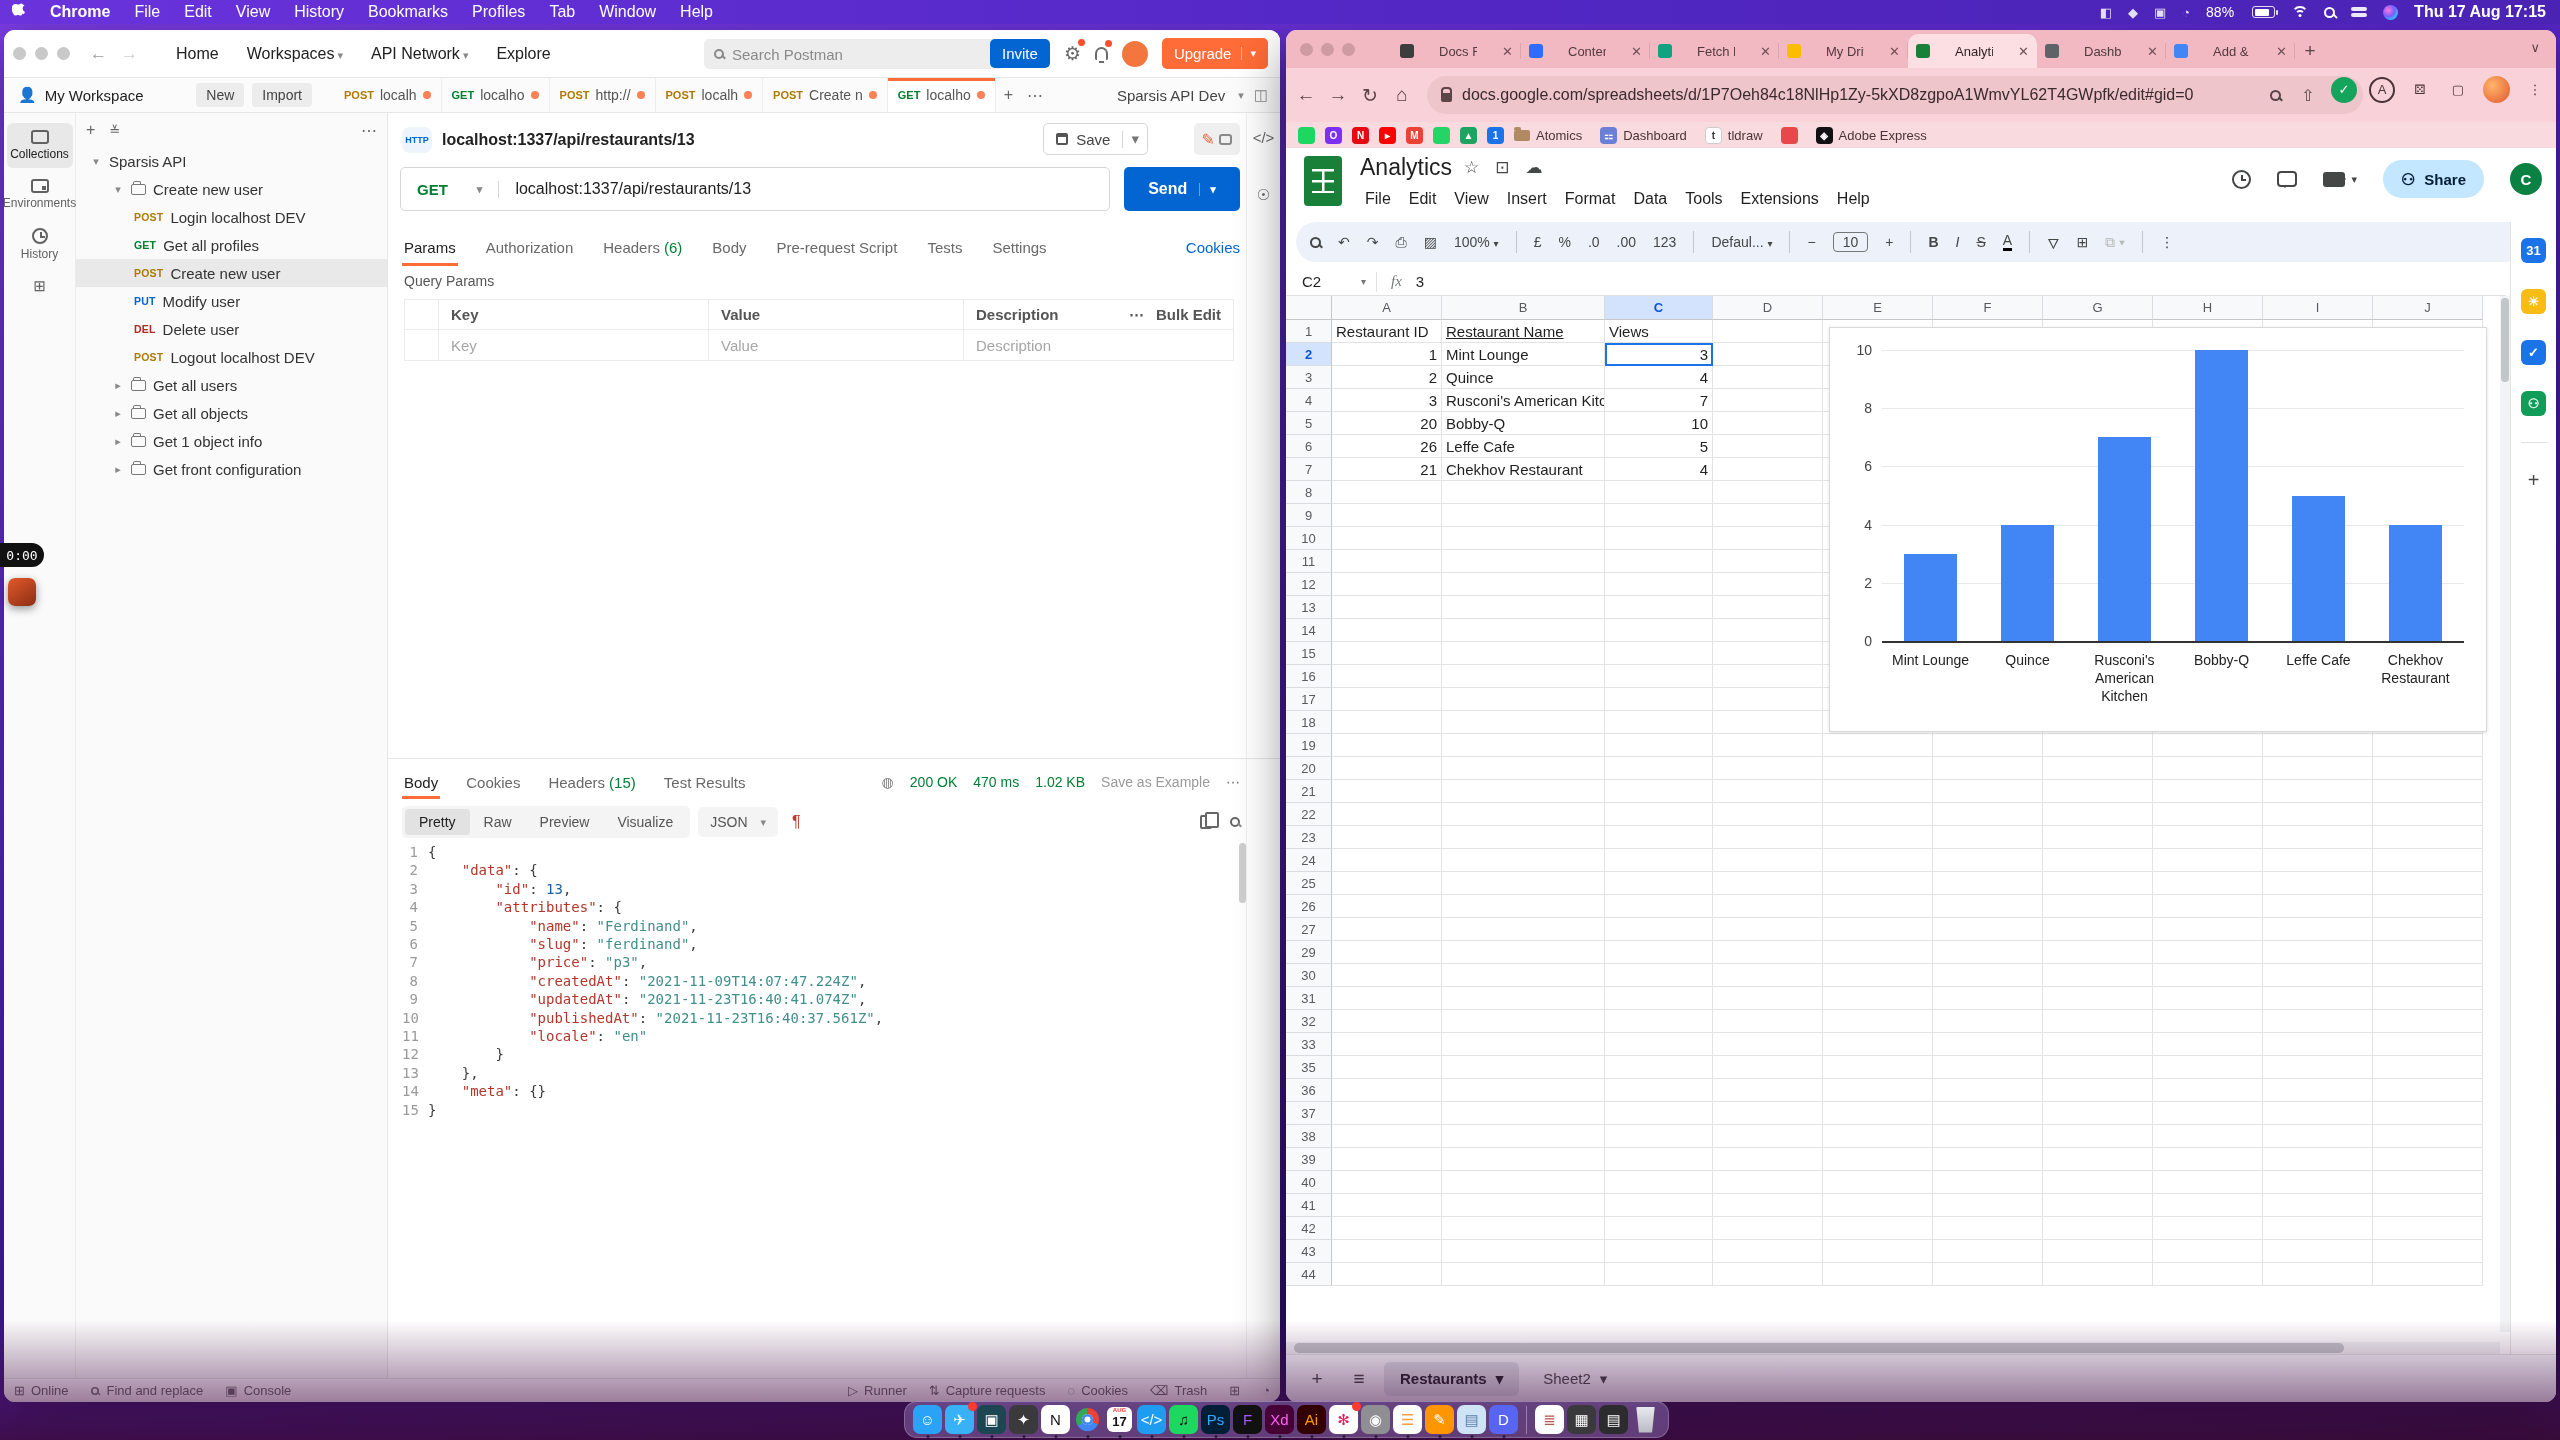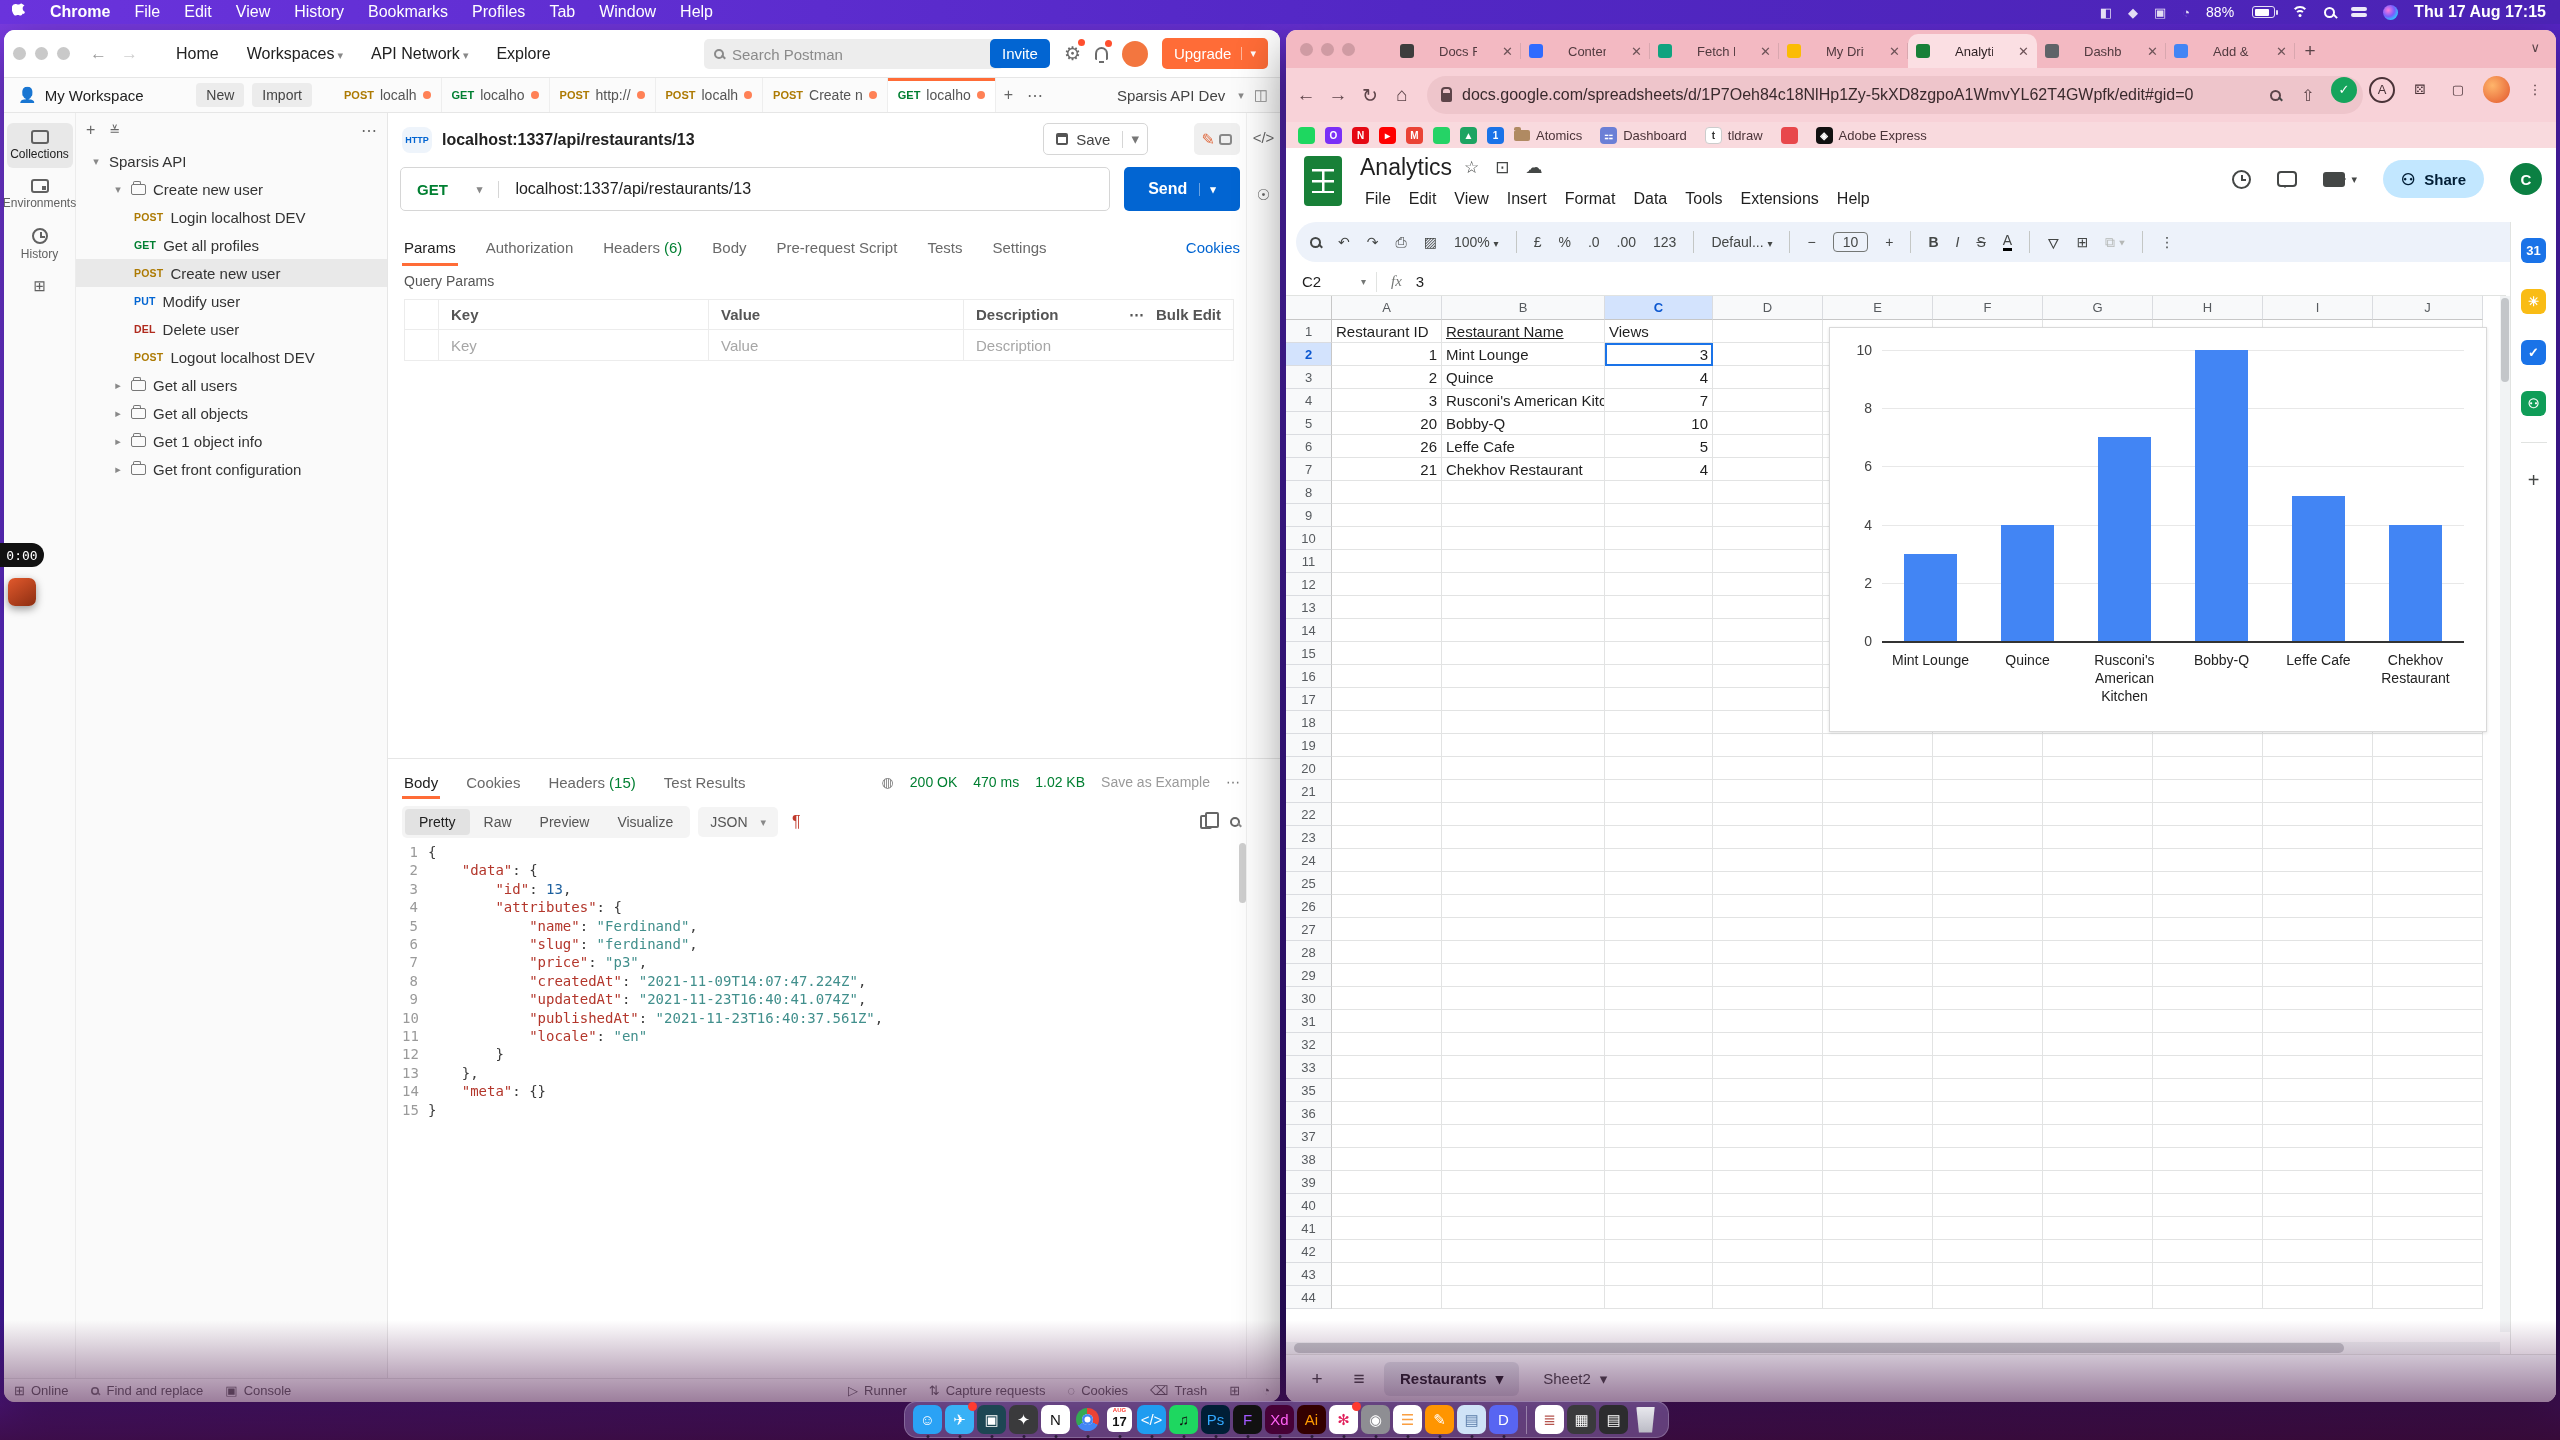--- a/index.html
+++ b/index.html
@@ -1192,33 +1192,20 @@
               <span class="gcell" style="width: 108px;"></span>
               <span class="gcell" style="width: 110px;"></span>
               <span class="gcell" style="width: 110px;"></span>
               <span class="gcell" style="width: 110px;"></span>
               <span class="gcell" style="width: 110px;"></span>
               <span class="gcell" style="width: 110px;"></span>
               <span class="gcell" style="width: 110px;"></span>
               <span class="gcell" style="width: 110px;"></span>
             </div>
             <div class="grow">
-              <span class="rowh">28</span>
-              <span class="gcell" style="width: 110px;"></span>
-              <span class="gcell" style="width: 163px;"></span>
-              <span class="gcell" style="width: 108px;"></span>
-              <span class="gcell" style="width: 110px;"></span>
-              <span class="gcell" style="width: 110px;"></span>
-              <span class="gcell" style="width: 110px;"></span>
-              <span class="gcell" style="width: 110px;"></span>
-              <span class="gcell" style="width: 110px;"></span>
-              <span class="gcell" style="width: 110px;"></span>
-              <span class="gcell" style="width: 110px;"></span>
-            </div>
-            <div class="grow">
               <span class="rowh">29</span>
               <span class="gcell" style="width: 110px;"></span>
               <span class="gcell" style="width: 163px;"></span>
               <span class="gcell" style="width: 108px;"></span>
               <span class="gcell" style="width: 110px;"></span>
               <span class="gcell" style="width: 110px;"></span>
               <span class="gcell" style="width: 110px;"></span>
               <span class="gcell" style="width: 110px;"></span>
               <span class="gcell" style="width: 110px;"></span>
               <span class="gcell" style="width: 110px;"></span>

